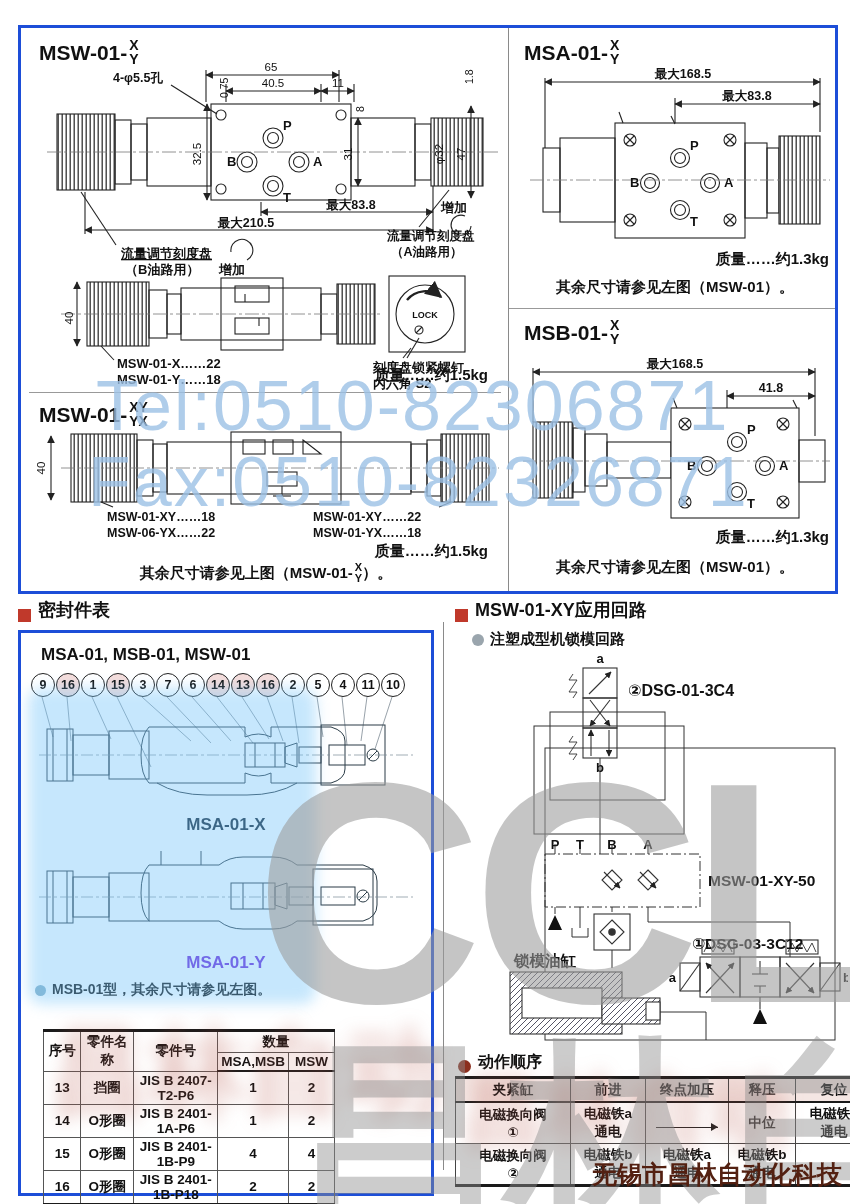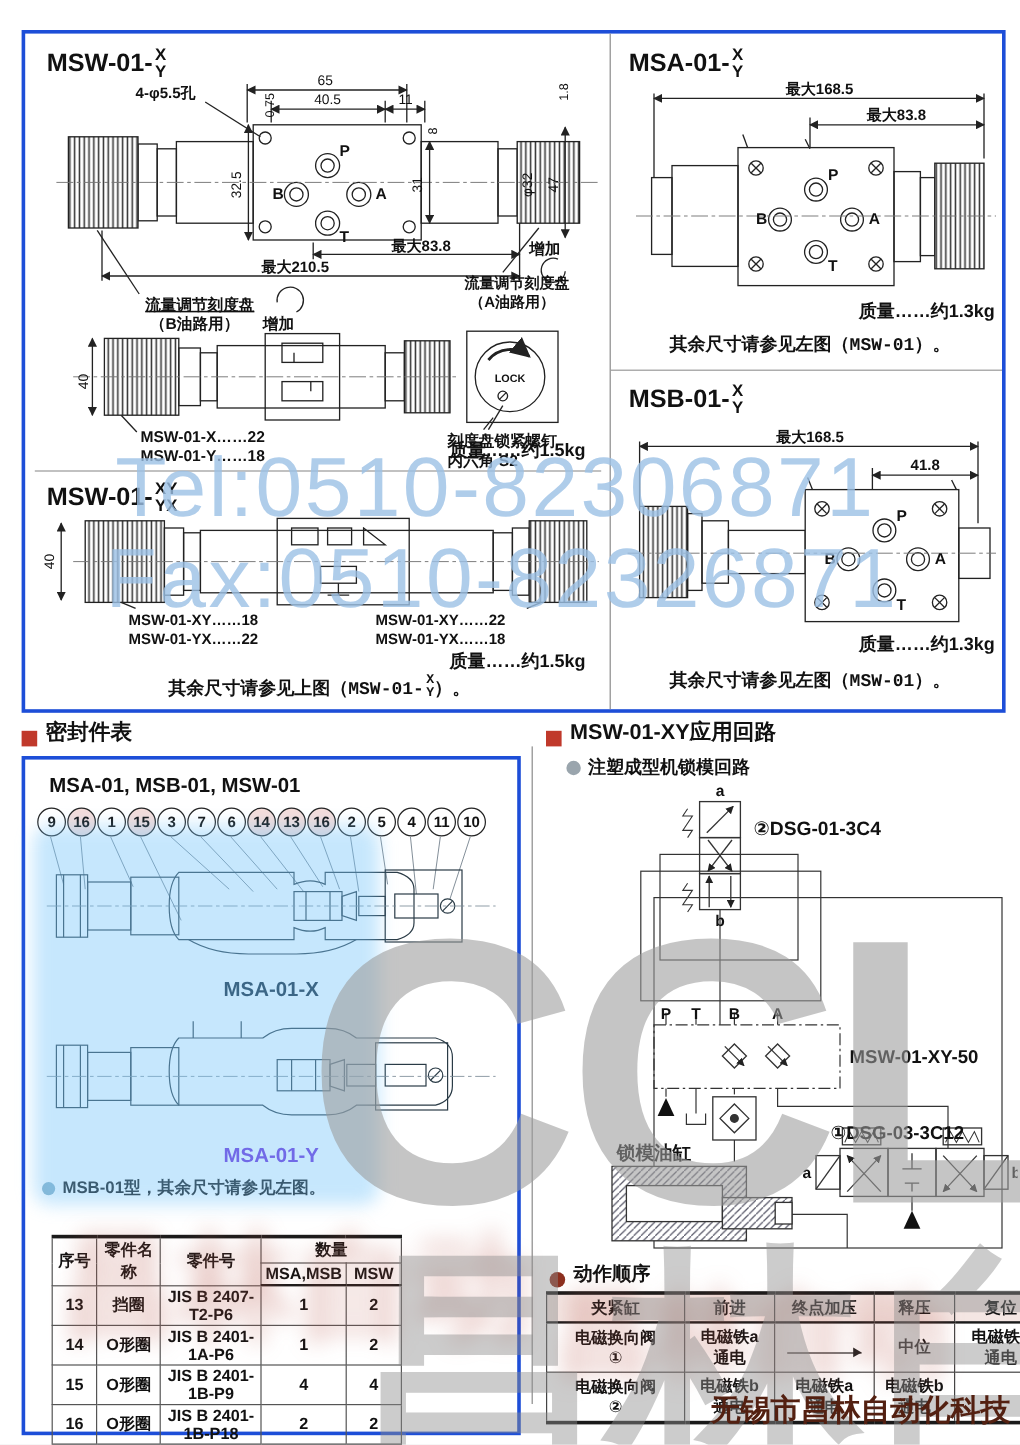--- a/index.html
+++ b/index.html
@@ -36,21 +36,21 @@
   .ptable tbody tr:last-child td{border-bottom:3px solid #1a1a1a;}
   .atable{font-size:13.5px;table-layout:fixed;}
   .atable th,.atable td{border:1px solid #444;text-align:center;padding:2px;white-space:pre-line;}
   .atable thead th{border-top:3px solid #1a1a1a;border-bottom:2.5px solid #1a1a1a;background:rgba(235,210,204,.55);}
   .atable tbody tr:last-child td{border-bottom:3px solid #1a1a1a;}
   .arrow-line{position:relative;width:62px;height:0;border-top:1.6px solid #222;margin:8px auto 0;}
   .arrow-line:after{content:"";position:absolute;right:-4px;top:-4.6px;border:4px solid transparent;border-left:7px solid #222;}
   .dim{font-size:11.5px;}
   .lbl{font-size:12.5px;font-weight:bold;}
   .wt{font-size:15px;font-weight:bold;text-align:right;}
-  .refnote{font-size:15px;font-weight:bold;text-align:left;display:flex;justify-content:center;align-items:center;font-family:Liberation Mono, monospace;}
+  .refnote{font-size:15px;font-weight:bold;text-align:left;display:flex;justify-content:center;align-items:center;}
   .refnote .frac span{font-size:11px;}
 </style>
 </head>
 <body>
 
 <div class="page">
 
   <div class="abs box" style="left:18px;top:25px;width:814px;height:563px;">
     <div class="abs vline" style="left:487px;top:0;height:563px;"></div>
 
@@ -212,21 +212,21 @@
         <rect x="420" y="6" width="48" height="68" fill="url(#knB)"></rect>
         <line x1="30" y1="8" x2="30" y2="72" marker-start="url(#arB)" marker-end="url(#arB)"></line>
         <line x1="40" y1="40" x2="478" y2="40" stroke="#777" stroke-width=".8" stroke-dasharray="14 3 3 3"></line>
         <line x1="80" y1="74" x2="92" y2="79"></line>
           <line x1="430" y1="74" x2="418" y2="79"></line>
       </g>
       <text x="24" y="40" transform="rotate(-90 24 40)" text-anchor="middle" font-size="11.5">40</text>
     </svg>
     <div class="abs lbl" style="left:86px;top:482px;line-height:1.25;">
       <div>MSW-01-XY……18</div>
-      <div>MSW-01-YX……22</div>
+      <div>MSW-06-YX……22</div>
     </div>
     <div class="abs lbl" style="left:292px;top:482px;line-height:1.25;">
       <div>MSW-01-XY……22</div>
       <div>MSW-01-YX……18</div>
     </div>
     <div class="abs wt" style="left:282px;top:514px;width:185px;">质量……约1.5kg</div>
     <div class="abs refnote" style="left:30px;top:534px;width:430px;">
       <span>其余尺寸请参见上图（MSW-01-</span>
       <span class="frac">
         <span>X</span>

